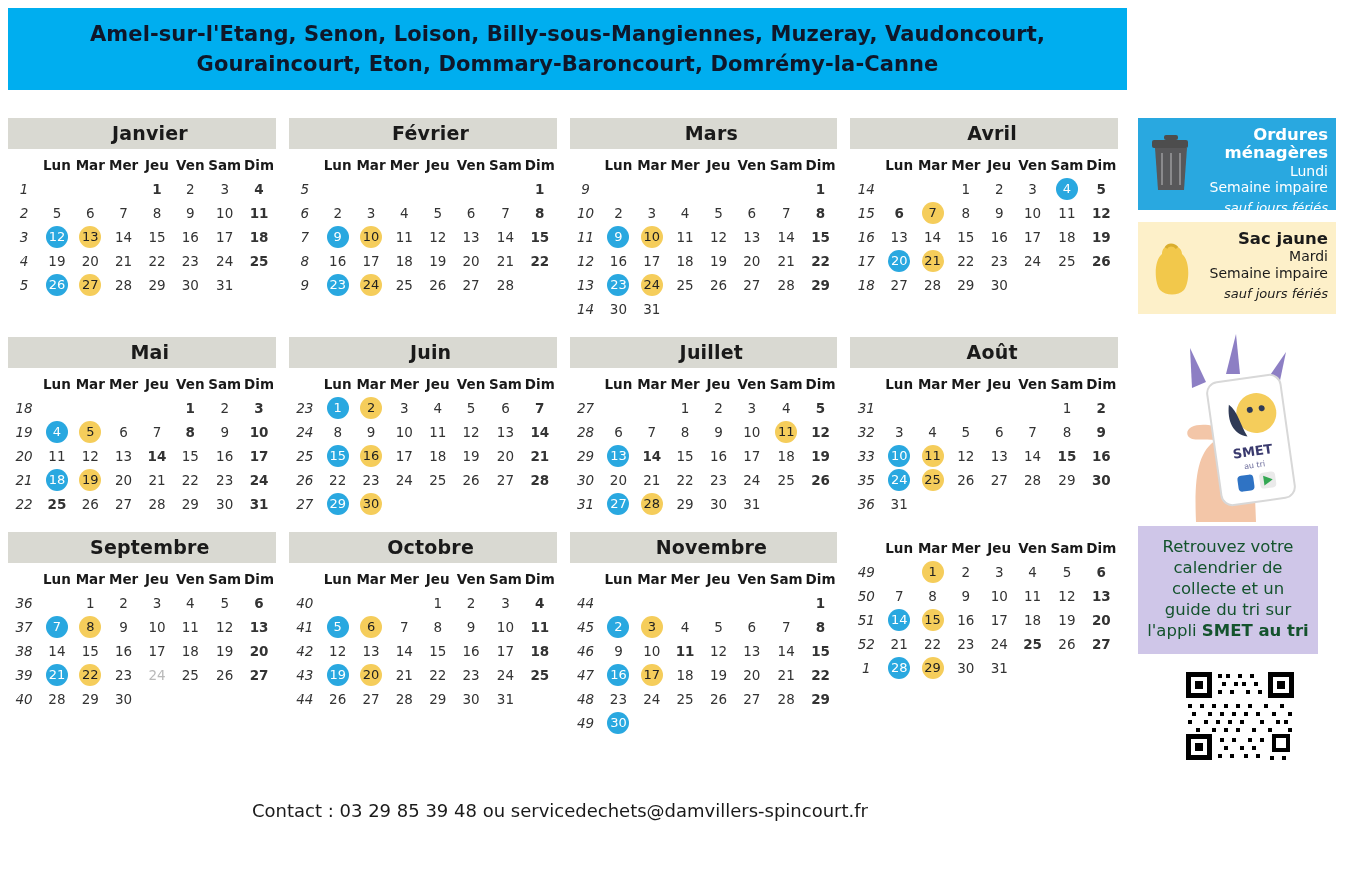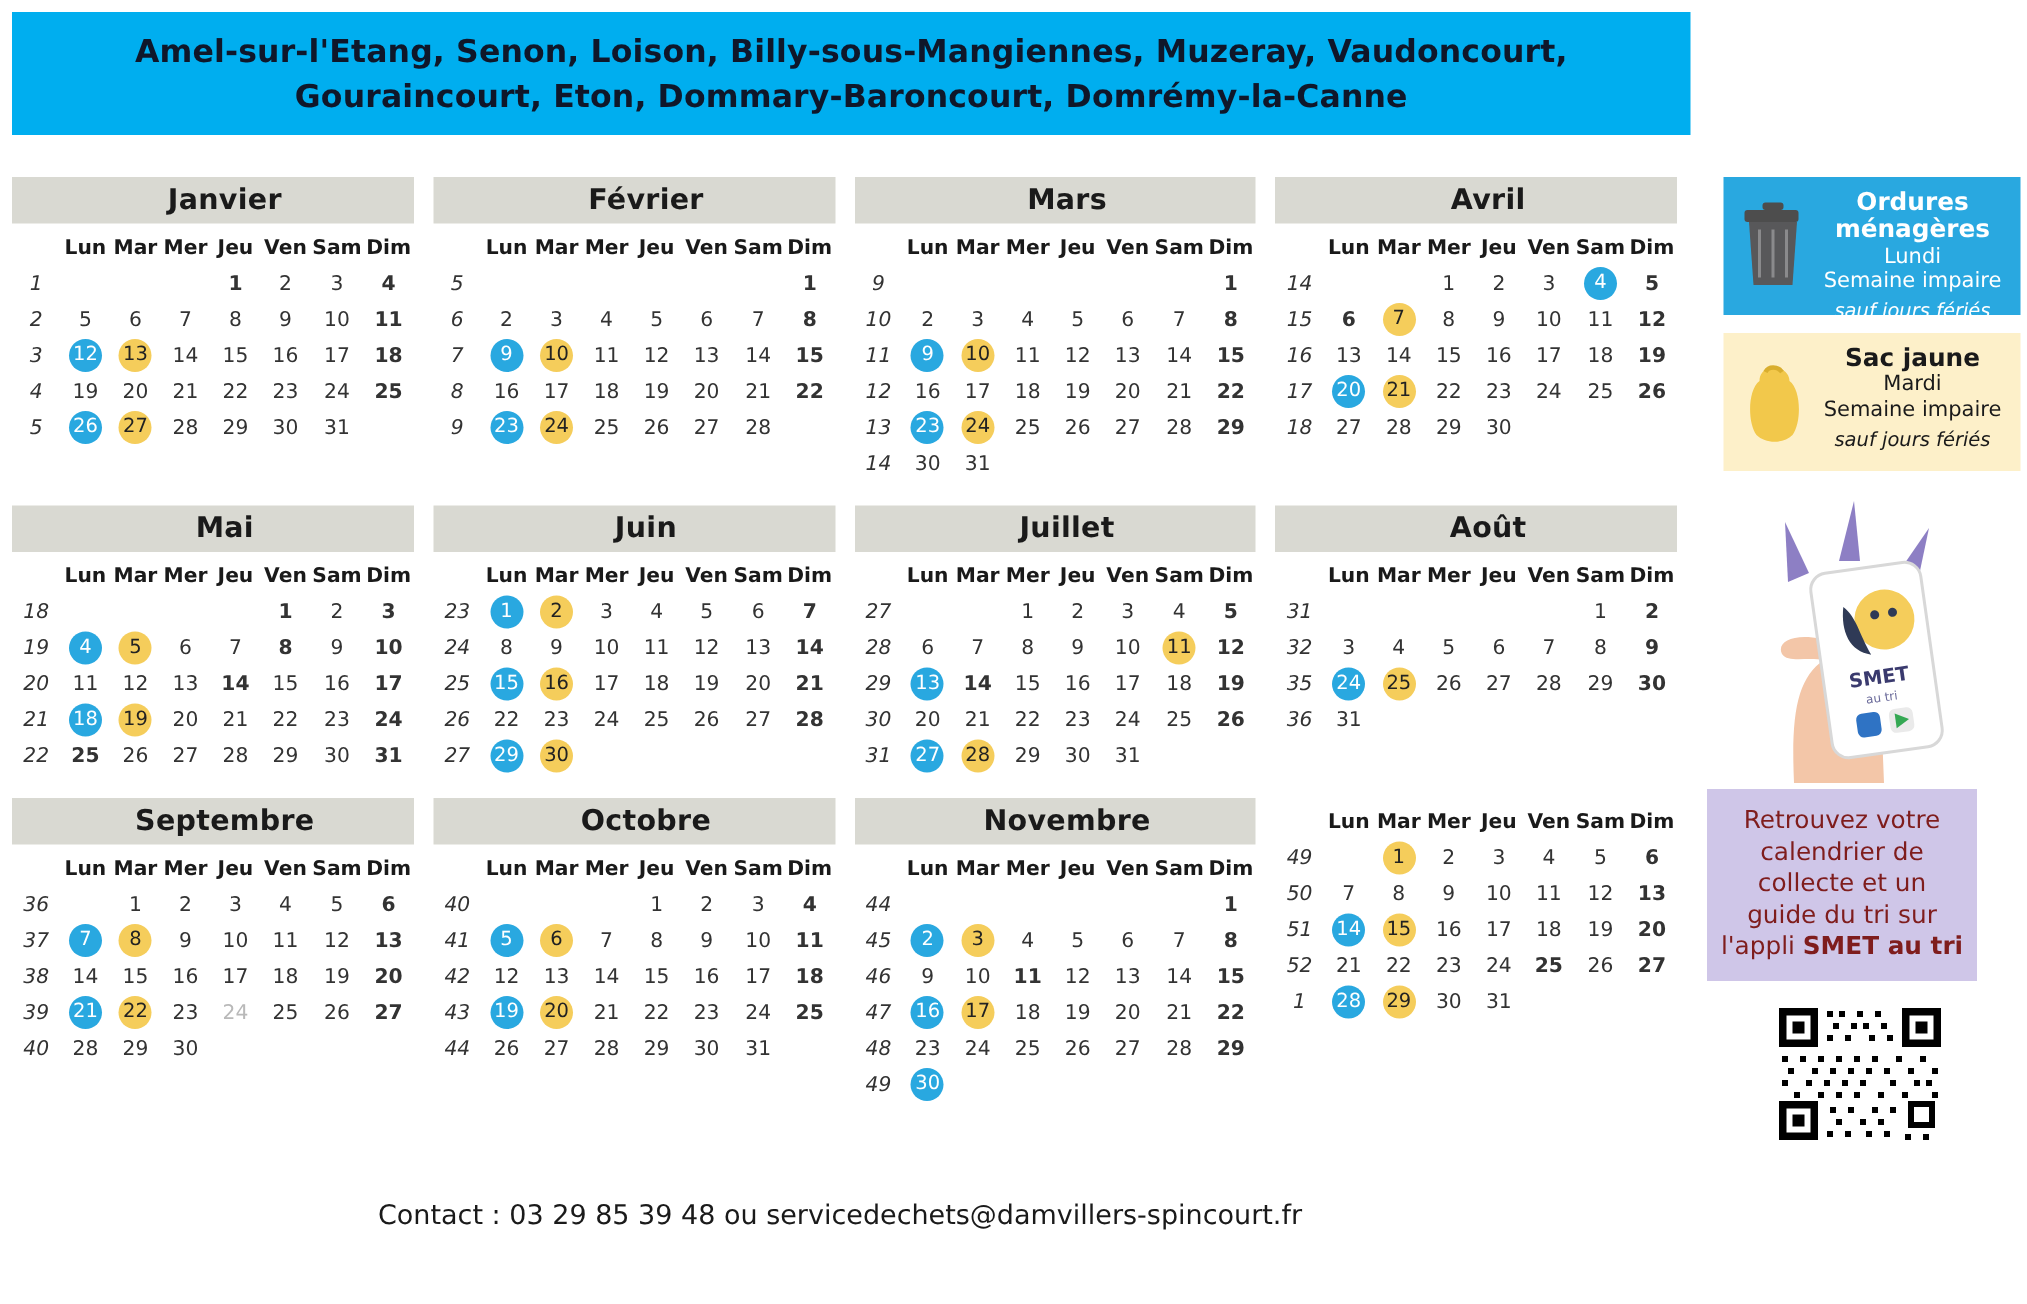--- a/index.html
+++ b/index.html
@@ -104,23 +104,22 @@
   
   .side {
     position: absolute;
     left: 1138px; top: 118px;
     width: 205px;
   }
   .legend-box {
     position: relative;
     width: 198px;
     padding: 8px 8px 8px 62px;
-    text-align: center;
+    text-align: right;
     margin-bottom: 12px;
-    margin-left: 11px;
   }
   .legend-om { background: #29a8e0; color: #ffffff; height: 92px; }
   .legend-sj { background: #fdf0c9; color: #1a1a1a; height: 92px; }
   .legend-title {
     font-size: 16.5px;
     font-weight: bold;
     line-height: 1.12;
   }
   .legend-sub {
     font-size: 14px;
@@ -139,21 +138,21 @@
   
   .promo {
     position: relative;
     width: 198px;
     height: 200px;
     margin-top: 6px;
   }
   .promo-text {
     width: 180px;
     background: #cfc6e8;
-    color: #7f1d1d;
+    color: #14532d;
     text-align: center;
     font-size: 16.5px;
     line-height: 1.28;
     padding: 10px 6px 12px 6px;
   }
   .qr {
     margin: 14px auto 0 auto;
     width: 118px; height: 98px;
   }
   
@@ -700,20 +699,30 @@
               </tr>
               <tr>
                 <td class="wknum">32</td>
                 <td>3</td>
                 <td>4</td>
                 <td>5</td>
                 <td>6</td>
                 <td>7</td>
                 <td>8</td>
                 <td class="sun">9</td>
+              </tr>
+              <tr>
+                <td class="wknum">33</td>
+                <td><span class="pill blue">10</span></td>
+                <td><span class="pill yellow">11</span></td>
+                <td>12</td>
+                <td>13</td>
+                <td>14</td>
+                <td class="holiday">15</td>
+                <td class="sun">16</td>
               </tr>
               <tr>
                 <td class="wknum">35</td>
                 <td><span class="pill blue">24</span></td>
                 <td><span class="pill yellow">25</span></td>
                 <td>26</td>
                 <td>27</td>
                 <td>28</td>
                 <td>29</td>
                 <td class="sun">30</td>

